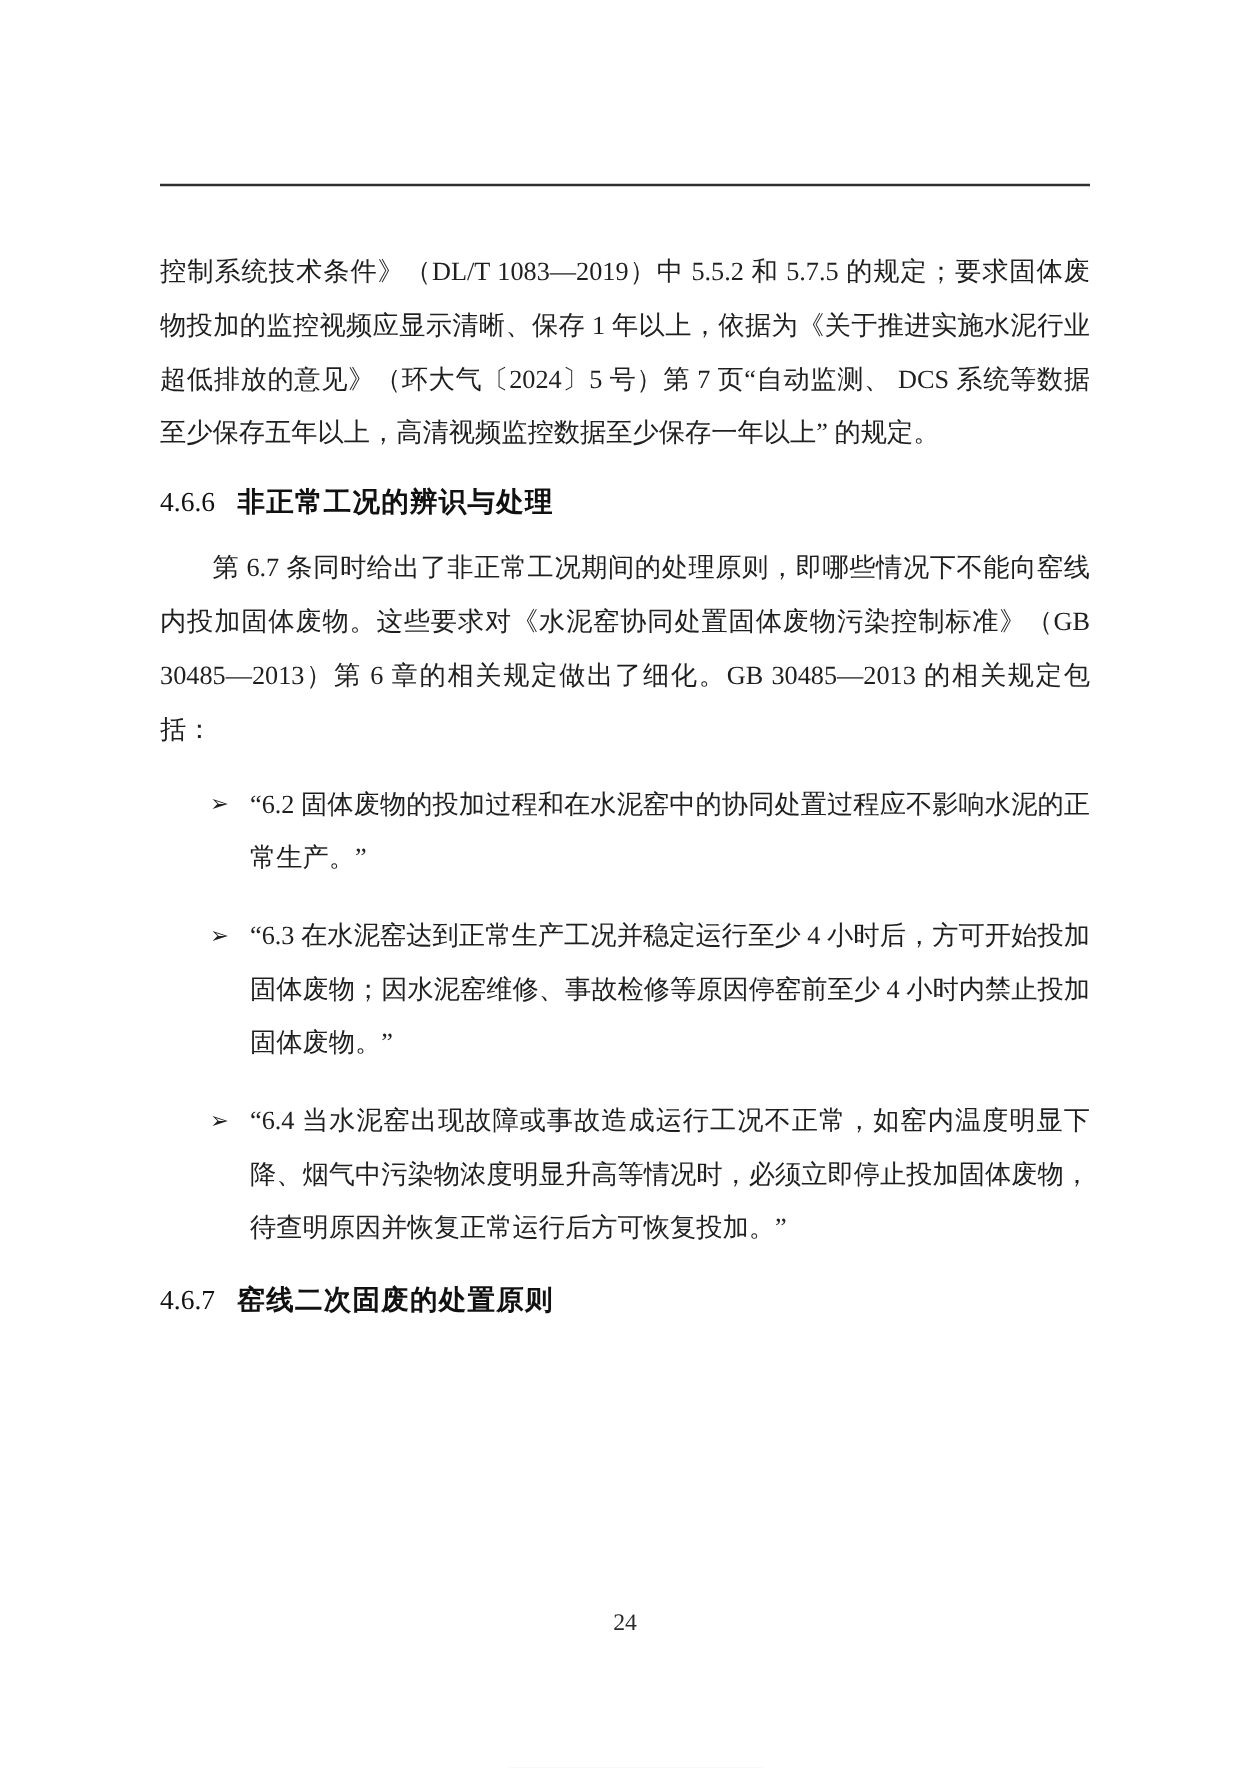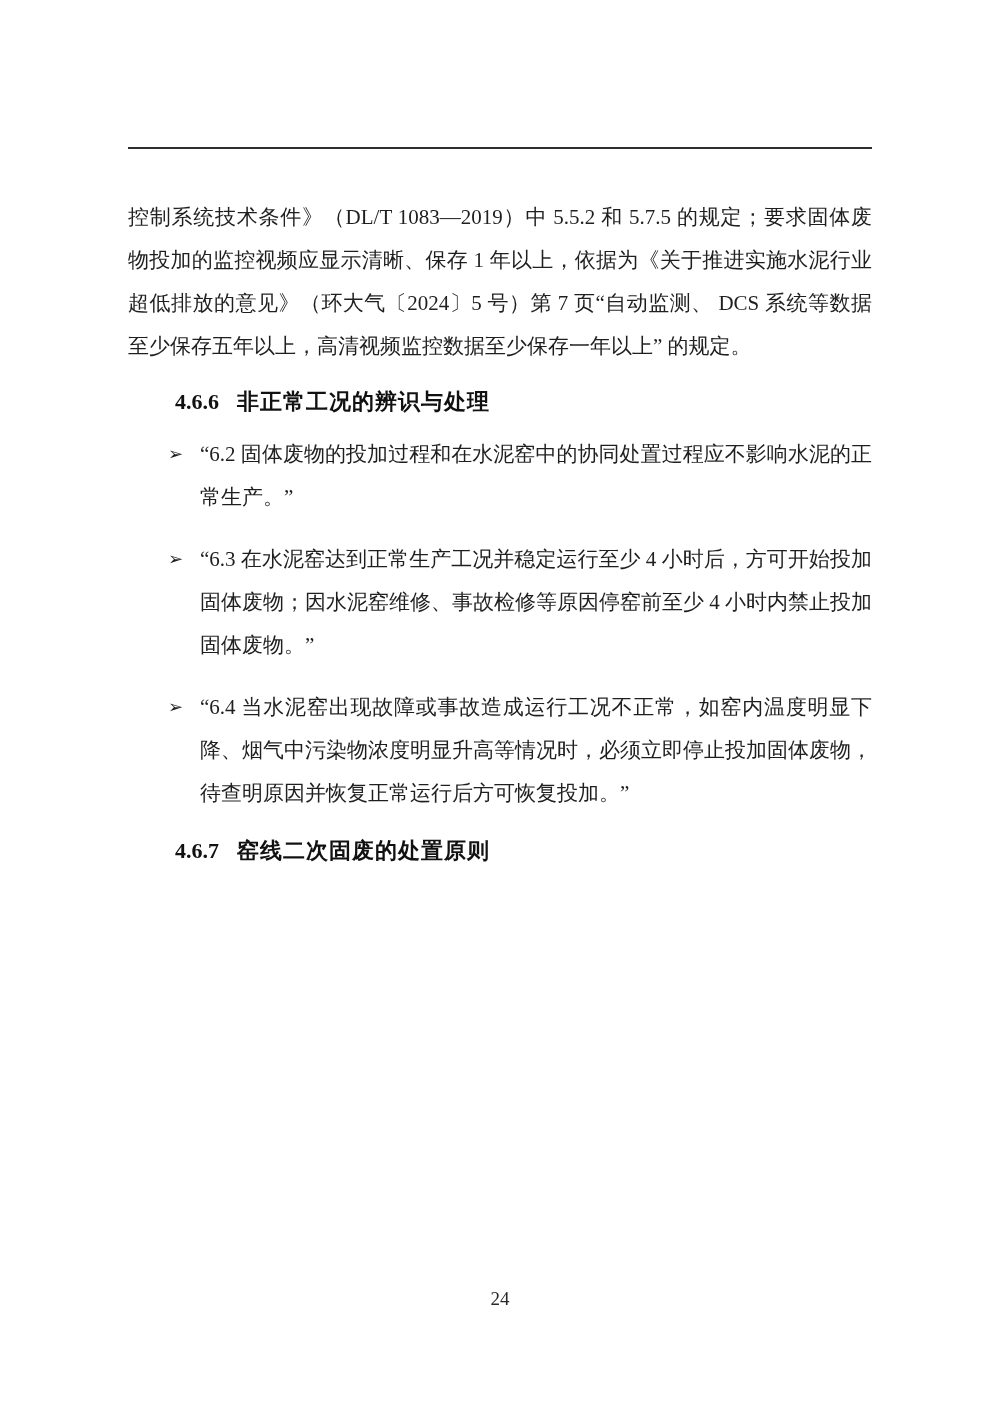--- a/index.html
+++ b/index.html
@@ -36,23 +36,22 @@
   p.indent { text-indent: 2em; }
   h2.section-heading {
     font-size: 22px;
     line-height: 34px;
     margin: 16px 0 14px 0;
     color: #111;
     font-weight: bold;
   }
   h2 .sec-num {
     font-family: "Liberation Serif", "DejaVu Serif", serif;
-    font-weight: bold;
+    font-weight: normal;
     margin-right: 18px;
-    margin-left: 47px;
   }
   h2 .sec-title {
     font-family: Liberation Serif, serif;
     font-weight: bold;
     letter-spacing: 1px;
   }
   ul.quote-list {
     list-style: none;
     margin: 4px 0 0 0;
   }
@@ -88,20 +87,21 @@
 
   <div class="content">
 
     <p class="body-para">控制系统技术条件》（DL/T 1083—2019）中 5.5.2 和 5.7.5 的规定；要求固体废物投加的监控视频应显示清晰、保存 1 年以上，依据为《关于推进实施水泥行业超低排放的意见》（环大气〔2024〕5 号）第 7 页“自动监测、 DCS 系统等数据至少保存五年以上，高清视频监控数据至少保存一年以上” 的规定。</p>
 
     <h2 class="section-heading">
       <span class="sec-num">4.6.6</span><span class="sec-title">非正常工况的辨识与处理</span>
     </h2>
 
 
+    <p class="body-para indent">第 6.7 条同时给出了非正常工况期间的处理原则，即哪些情况下不能向窑线内投加固体废物。这些要求对《水泥窑协同处置固体废物污染控制标准》（GB 30485—2013）第 6 章的相关规定做出了细化。GB 30485—2013 的相关规定包括：</p>
 
     <ul class="quote-list">
       <li>
         <span class="bullet-marker">➢</span>
         <span>“6.2 固体废物的投加过程和在水泥窑中的协同处置过程应不影响水泥的正常生产。”</span>
       </li>
       <li>
         <span class="bullet-marker">➢</span>
         <span>“6.3 在水泥窑达到正常生产工况并稳定运行至少 4 小时后，方可开始投加固体废物；因水泥窑维修、事故检修等原因停窑前至少 4 小时内禁止投加固体废物。”</span>
       </li>

